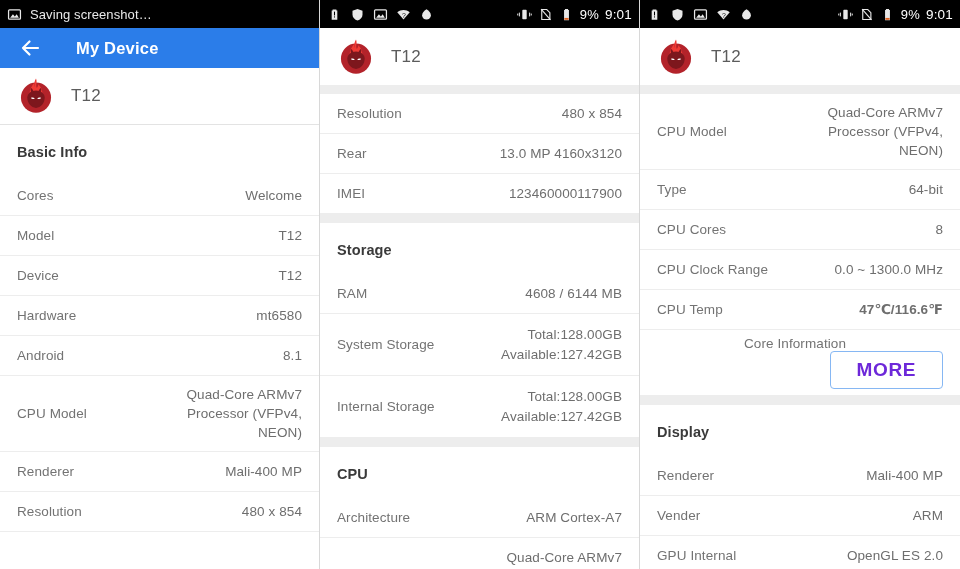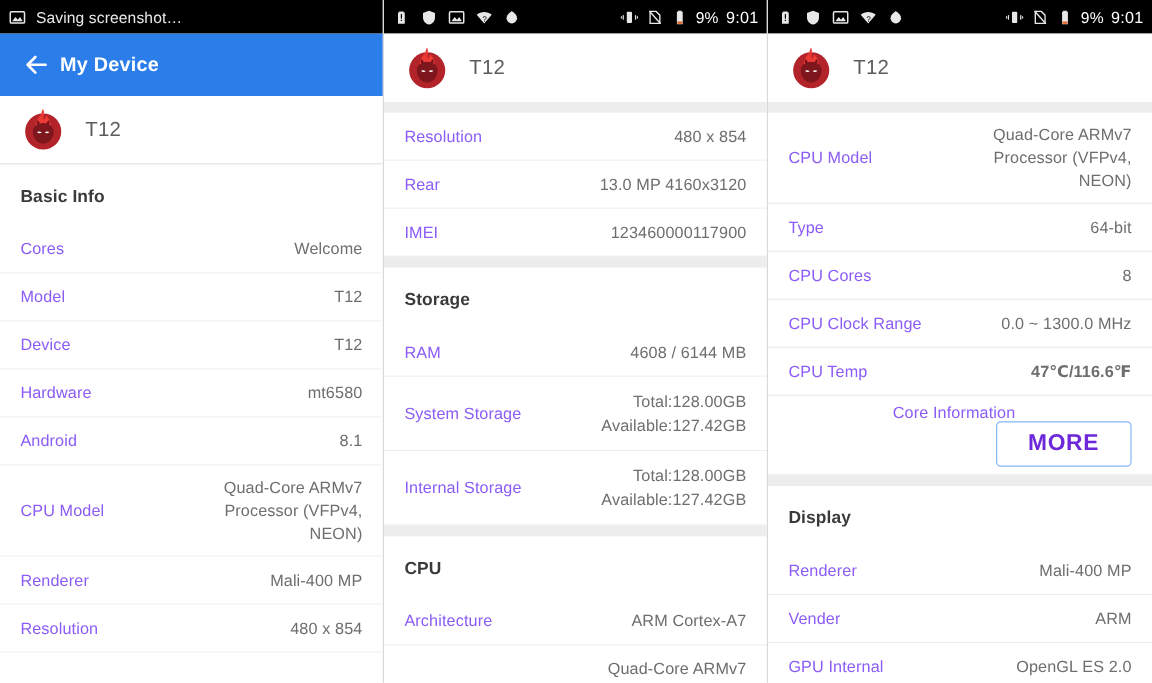--- a/index.html
+++ b/index.html
@@ -29,22 +29,22 @@
   .sb-left { display: flex; align-items: flex-end; gap: 8px; flex: 1; min-width: 0; }
   .sb-right { display: flex; align-items: center; gap: 6px; }
   .sb-text { font-size: 13px; color: #e9e9e9; letter-spacing: .1px; white-space: nowrap; }
   .sb-clock { font-size: 13.5px; color: #ffffff; letter-spacing: .2px; }
   .sb-pct { font-size: 13px; color: #ffffff; letter-spacing: .2px; }
   .ic { display: inline-block; width: 15px; height: 15px; position: relative; flex: none; }
   .ic svg { display: block; width: 15px; height: 15px; }
 
   
   .appbar {
-    height: 52px; background: #2b7de9;
-    display: flex; align-items: center; gap: 8px;
+    height: 40px; background: #2b7de9;
+    display: flex; align-items: center; gap: 34px;
     padding: 0 18px;
   }
   .appbar .back { width: 24px; height: 24px; cursor: pointer; }
   .appbar .title {
     color: #ffffff; font-size: 16.5px; font-weight: bold; letter-spacing: .2px;
   }
 
   
   .devrow {
     height: 57px; display: flex; align-items: center; gap: 16px;
@@ -63,21 +63,21 @@
     font-size: 14.5px; font-weight: bold; color: #3a3a3a; letter-spacing: .1px;
   }
   .row {
     display: flex; align-items: center;
     min-height: 40px;
     padding: 9px 17px;
     border-bottom: 1px solid #ededed;
     background: #fff;
   }
   .row .k {
-    font-size: 13.5px; color: #8b5cf6; letter-spacing: .1px;
+    font-size: 13.5px; color: #737373; letter-spacing: .1px;
     flex: 0 0 auto; padding-right: 10px;
   }
   .row .v {
     font-size: 13.5px; color: #6e6e6e; letter-spacing: .1px;
     margin-left: auto; text-align: right; line-height: 1.42;
     white-space: pre-line;
   }
   .row.tall { min-height: 62px; }
   .row.btnrow { padding-top: 6px; padding-bottom: 6px; min-height: 42px; flex-direction: column; }
   .morebtn {

